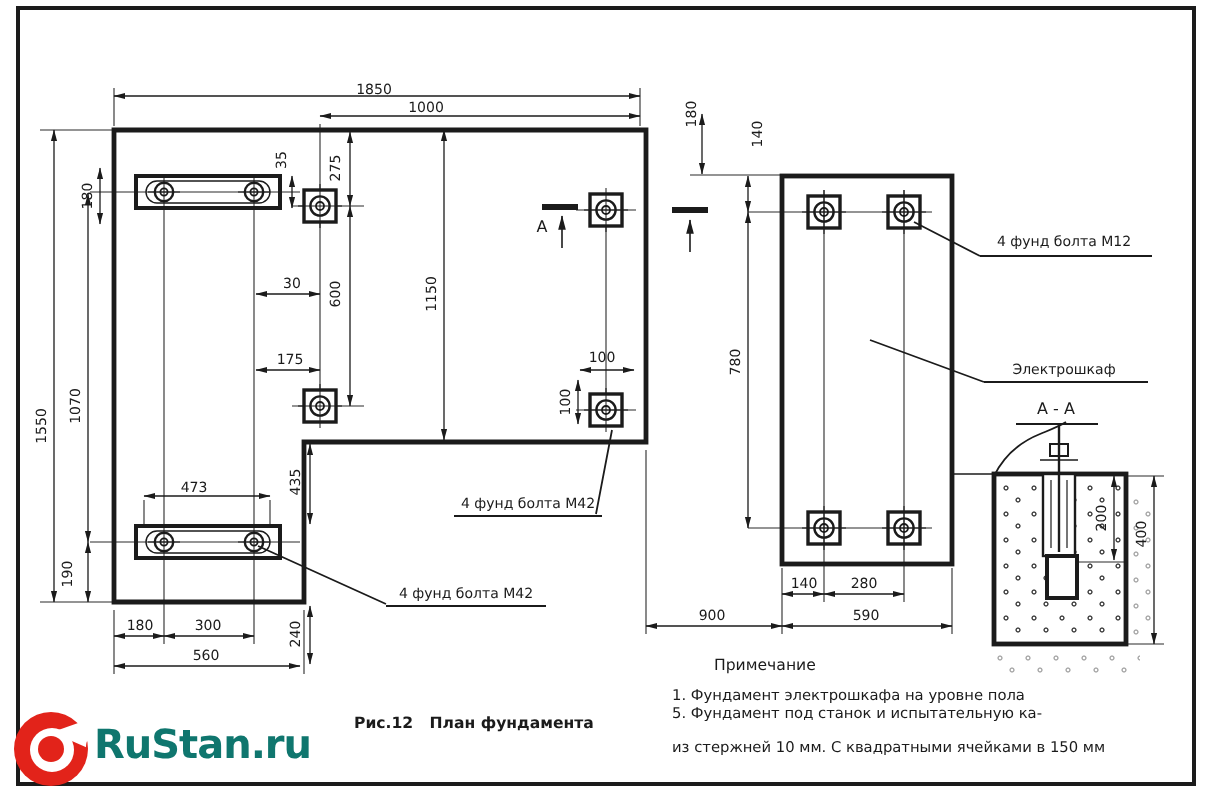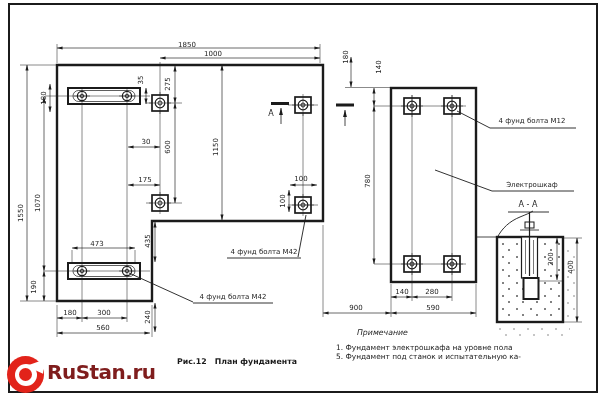--- a/index.html
+++ b/index.html
@@ -4,35 +4,35 @@
 <style>
   html,body{margin:0;padding:0;background:#fff;}
   #stage{position:relative;width:603px;height:400px;background:#fff;overflow:hidden;
          font-family:"DejaVu Sans","Liberation Sans",sans-serif;color:#1b1b1b;padding-left:28px;}
   .frame{position:absolute;left:8px;top:3px;width:586px;height:386px;border:2px solid #1b1b1b;}
   svg{position:absolute;left:0;top:0;}
   .dt{position:absolute;font-size:7px;line-height:8px;white-space:pre;color:#1b1b1b;
       transform:translate(-50%,-50%);}
   .dt.rot{transform:translate(-50%,-50%) rotate(-90deg);}
   .note{position:absolute;font-size:7.4px;line-height:8px;white-space:pre;margin-left:33px;}
-  .note-h{position:absolute;font-size:7.8px;white-space:pre;font-style:italic;}
+  .note-h{position:absolute;font-size:7.8px;white-space:pre;}
   .cap{position:absolute;font-size:7.8px;white-space:pre;font-weight:bold;}
   .tex{position:absolute;
     background-image:
       radial-gradient(circle at 4px 5px, rgba(0,0,0,0) 0.5px, #4a4a4a 0.8px, #4a4a4a 1.1px, rgba(0,0,0,0) 1.5px),
       radial-gradient(circle at 10px 11px, rgba(0,0,0,0) 0.5px, #4a4a4a 0.8px, #4a4a4a 1.1px, rgba(0,0,0,0) 1.5px);
     background-size:14px 13px;}
   .tex.light{opacity:.45;}
   .logo{position:absolute;left:7px;top:356px;width:37px;height:37px;}
   .logo .ring{position:absolute;inset:0;border-radius:50%;background:#e2231a;}
   .logo .hole{position:absolute;inset:7.5px;border-radius:50%;background:#fff;}
   .logo .cut{position:absolute;left:19px;top:2px;width:18px;height:17px;background:#fff;
              clip-path:polygon(0 55%,100% 0,100% 85%);transform:rotate(8deg);}
   .logo .dot{position:absolute;left:12px;top:12px;width:13px;height:13px;border-radius:50%;background:#e2231a;}
-  .brand{position:absolute;left:47px;top:360px;font-size:20px;font-weight:700;letter-spacing:-.5px;color:#7f1d1d;}
+  .brand{position:absolute;left:47px;top:360px;font-size:20px;font-weight:700;letter-spacing:-.5px;color:#0f766e;}
 </style>
 </head>
 <body>
 
 <div id="stage">
   <div class="frame"></div>
 
   <div class="tex" style="left:499px;top:239px;width:62px;height:81px;"></div>
   <div class="tex light" style="left:496px;top:324px;width:74px;height:14px;"></div>
   <div class="tex light" style="left:564px;top:246px;width:12px;height:74px;"></div>
@@ -187,20 +187,21 @@
   <span class="dt" style="left:532px;top:185px">Электрошкаф</span>
 
   <span class="dt" style="left:271px;top:114px;font-size:8px">А</span>
   <span class="dt" style="left:528px;top:205px;font-size:8px">А - А</span>
   <span class="dt rot" style="left:551px;top:259px">200</span>
   <span class="dt rot" style="left:571px;top:267px">400</span>
 
   <span class="note-h" style="left:357px;top:328px">Примечание</span>
   <span class="note" style="left:303px;top:344px">1. Фундамент электрошкафа на уровне пола</span>
   <span class="note" style="left:303px;top:352.5px">5. Фундамент под станок и испытательную ка-</span>
+  <span class="note" style="left:303px;top:369.5px">из стержней 10 мм. С квадратными ячейками в 150 мм</span>
 
   <span class="cap" style="left:177px;top:357px">Рис.12   План фундамента</span>
 
   <div class="logo">
     <div class="ring"></div>
     <div class="hole"></div>
     <div class="cut"></div>
     <div class="dot"></div>
   </div>
   <span class="brand">RuStan.ru</span>

